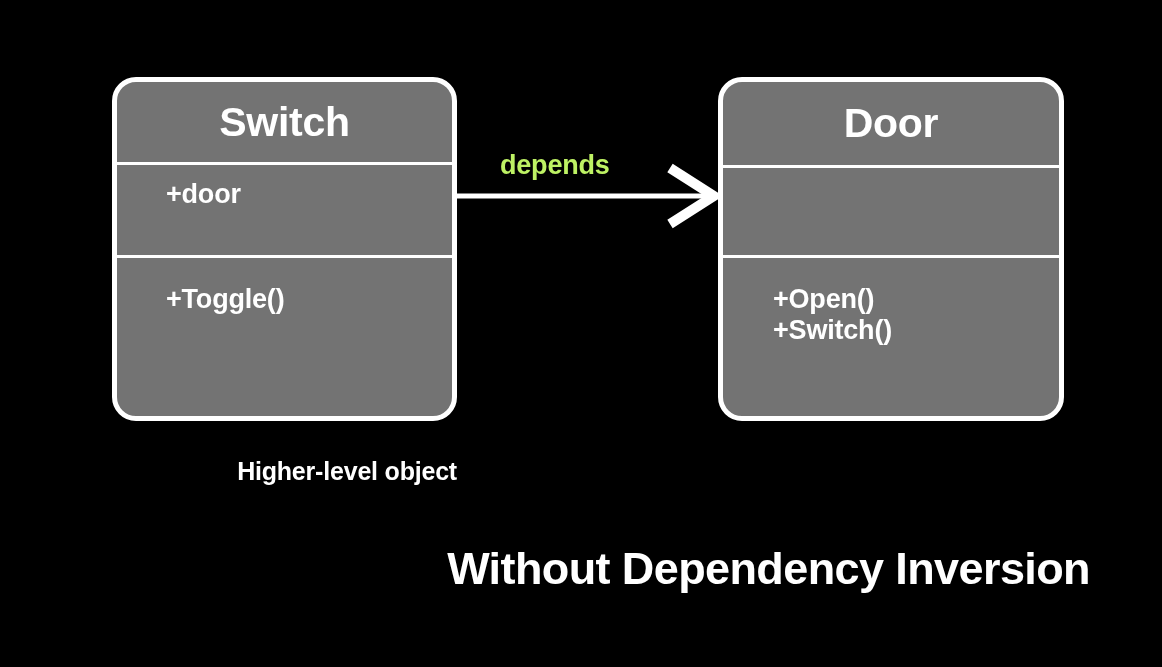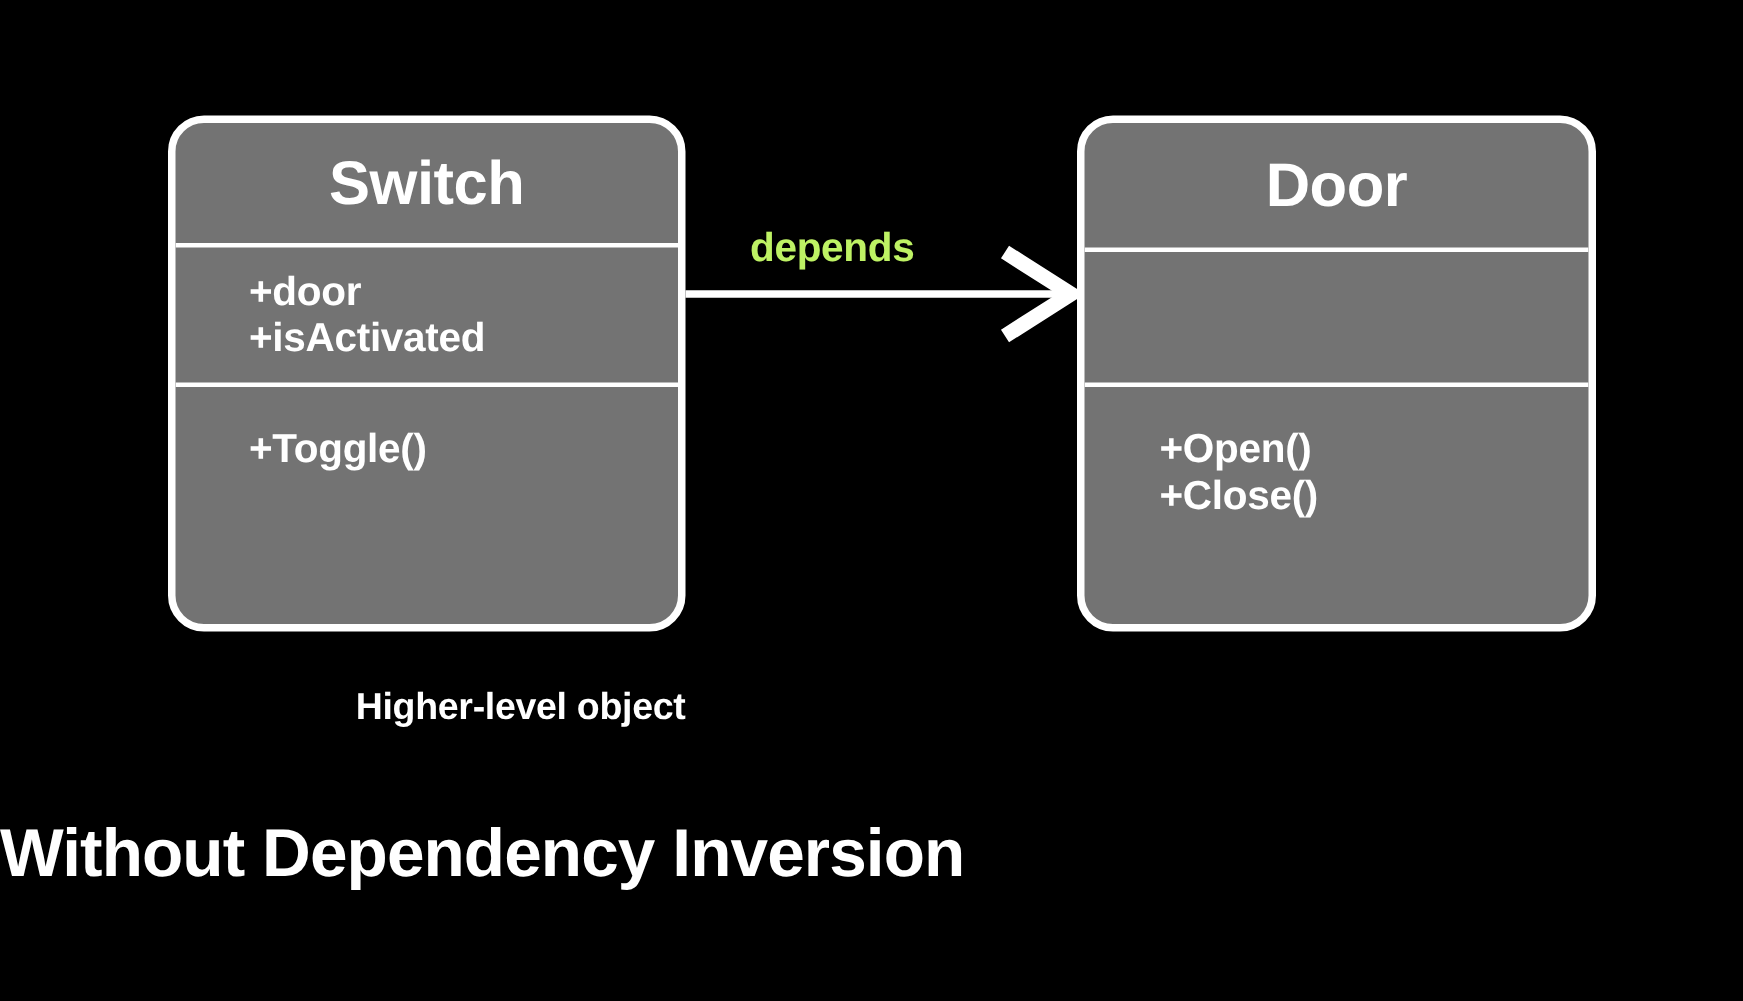--- a/index.html
+++ b/index.html
@@ -138,55 +138,54 @@
     left: 718px;
     width: 346px;
     top: 459px;
   }
 
   #diagram-title {
     position: absolute;
     left: 0;
     width: 1090px;
     top: 546px;
-    text-align: left;
+    text-align: right;
     color: #ffffff;
     font-size: 45px;
     font-weight: 800;
     letter-spacing: -0.6px;
     line-height: 1;
     white-space: nowrap;
   }
 </style>
 </head>
 <body>
 
 <div id="canvas">
 
   <div class="uml-class" id="switch-class">
     <div class="class-name-compartment">
       <div class="class-name">Switch</div>
     </div>
     <div class="attr-compartment">
       <div class="member-line">+door</div>
-      <div class="member-line">+isActivated</div>
     </div>
     <div class="method-compartment">
       <div class="member-line">+Toggle()</div>
     </div>
   </div>
 
   <div class="uml-class" id="door-class">
     <div class="class-name-compartment">
       <div class="class-name">Door</div>
     </div>
     <div class="attr-compartment"></div>
     <div class="method-compartment">
       <div class="member-line">+Open()</div>
-      <div class="member-line">+Close()</div>
+      <div class="member-line">+Switch()</div>
     </div>
   </div>
 
   <svg id="dependency-arrow" viewBox="0 0 270 75">
     <line x1="5" y1="36" x2="258" y2="36" stroke="#ffffff" stroke-width="5"></line>
     <polyline points="218,8 262,36 218,64" fill="none" stroke="#ffffff" stroke-width="10" stroke-linecap="butt" stroke-linejoin="miter"></polyline>
   </svg>
   <div id="depends-label">depends</div>
 
   <div class="object-caption" id="higher-level-caption">Higher-level object</div>

